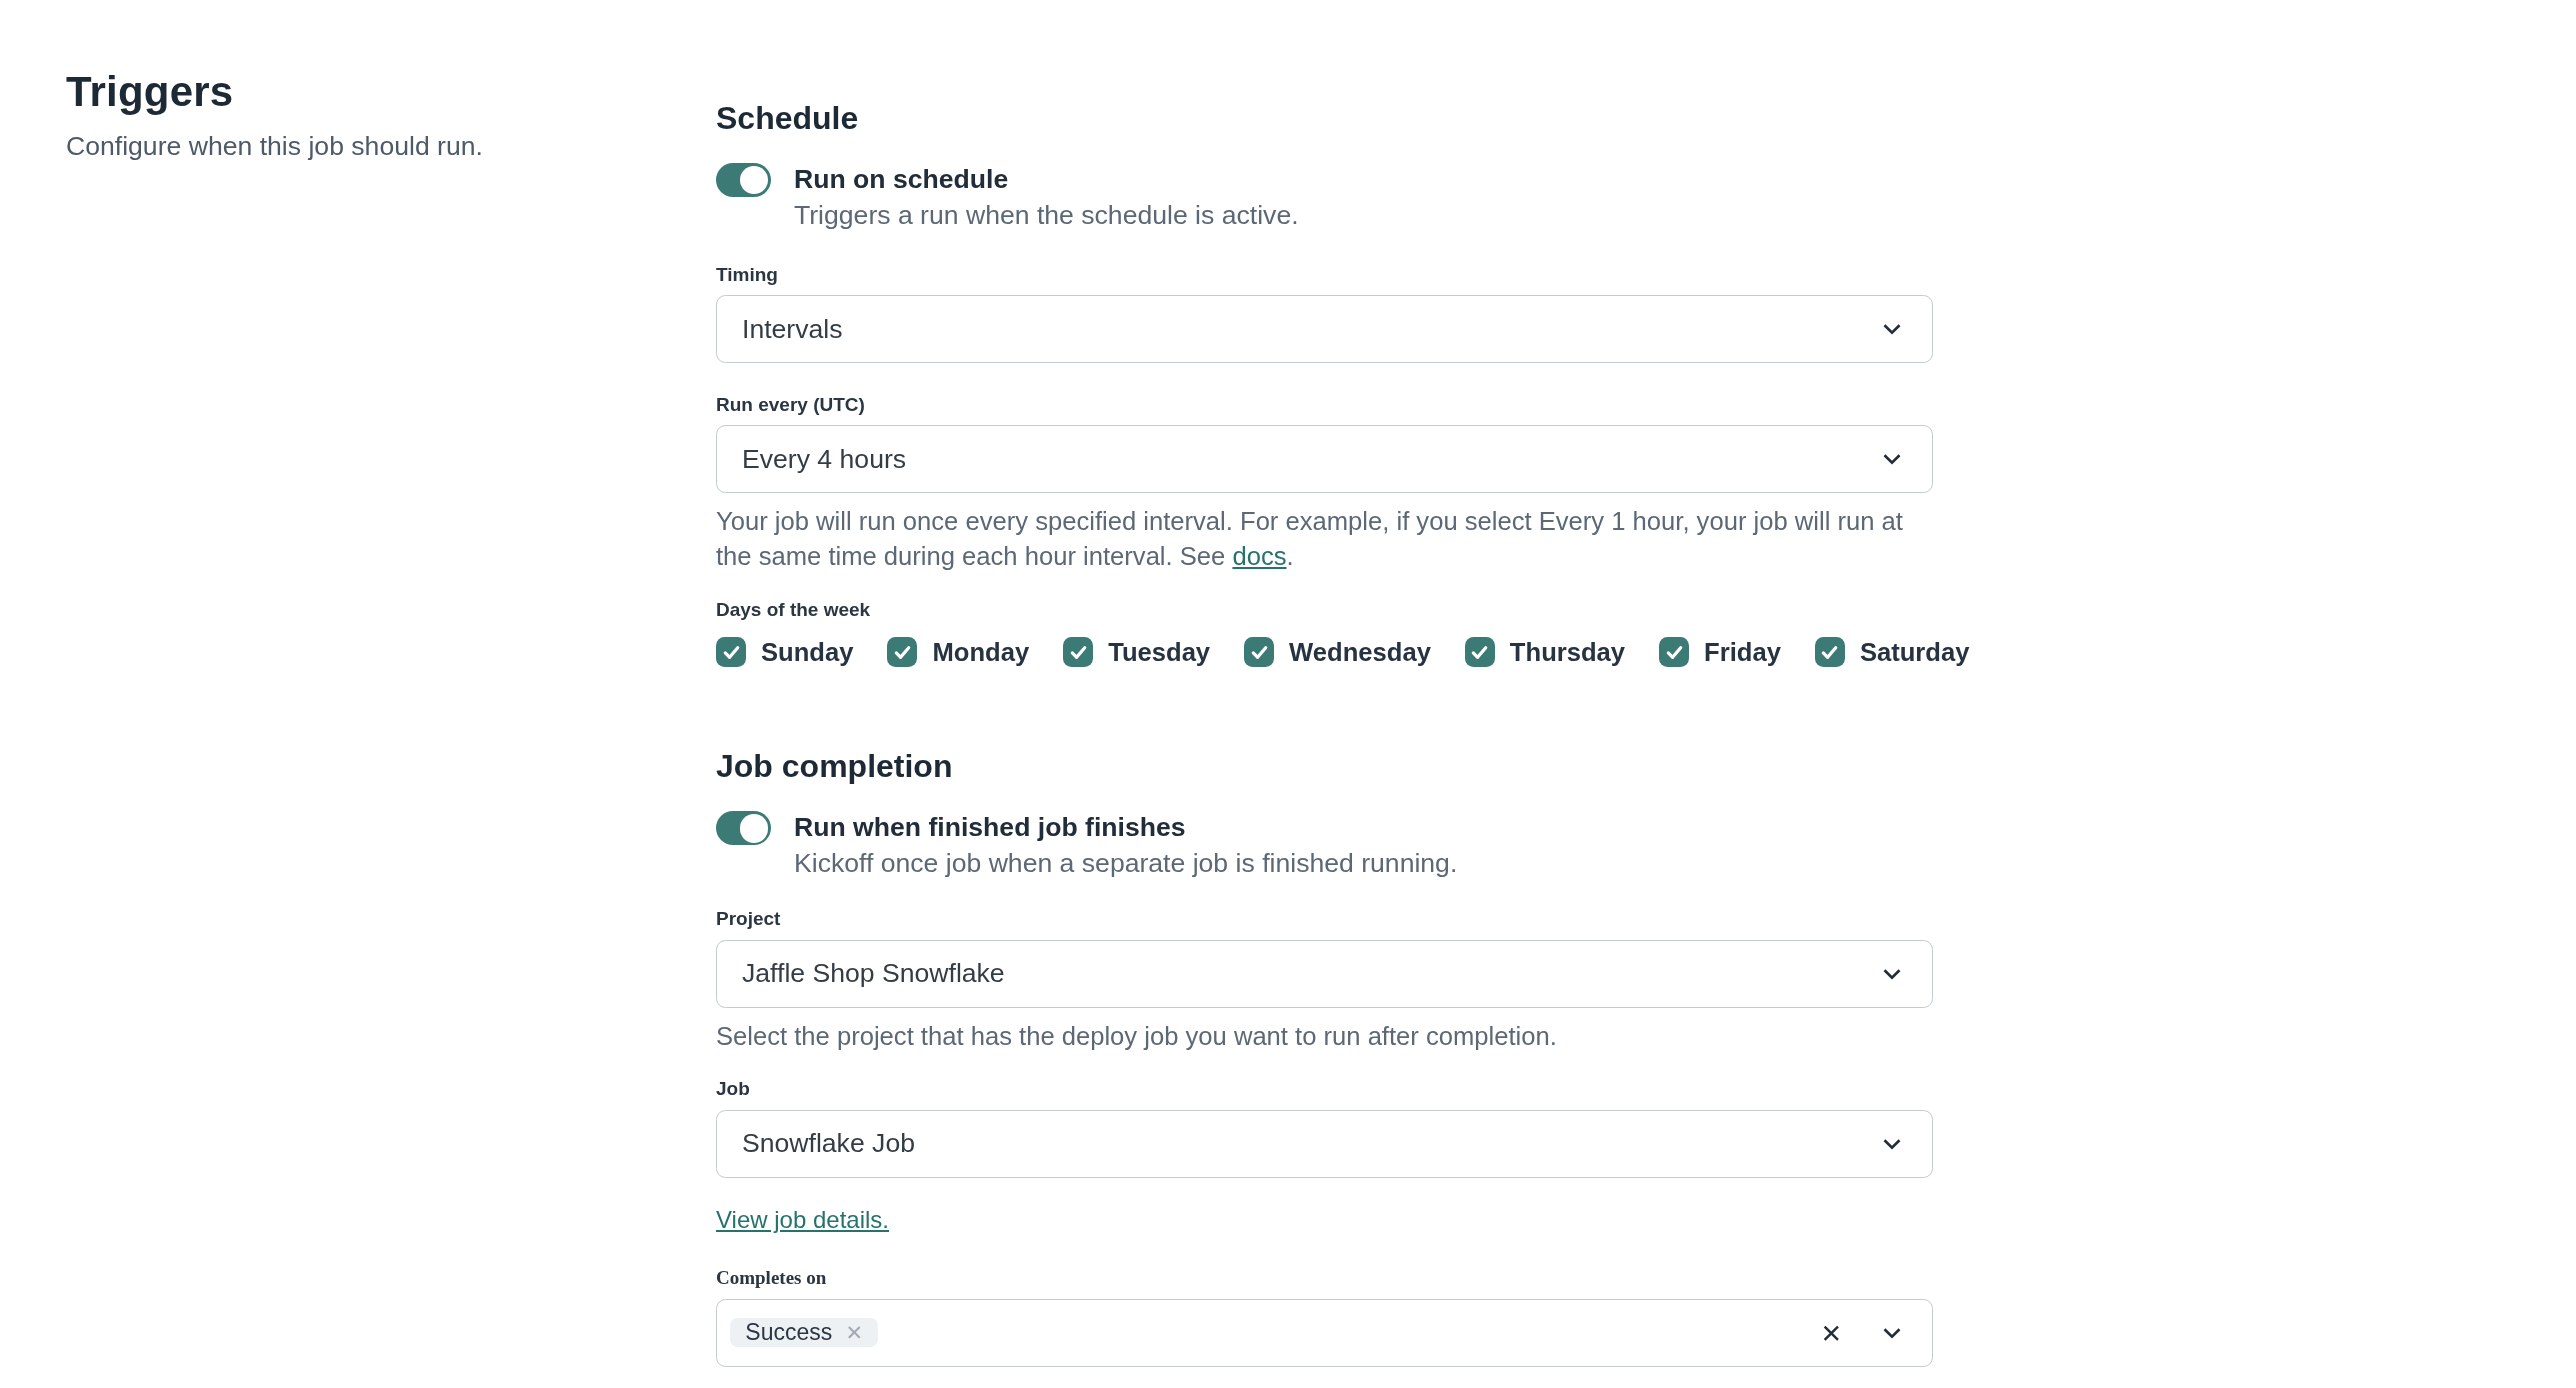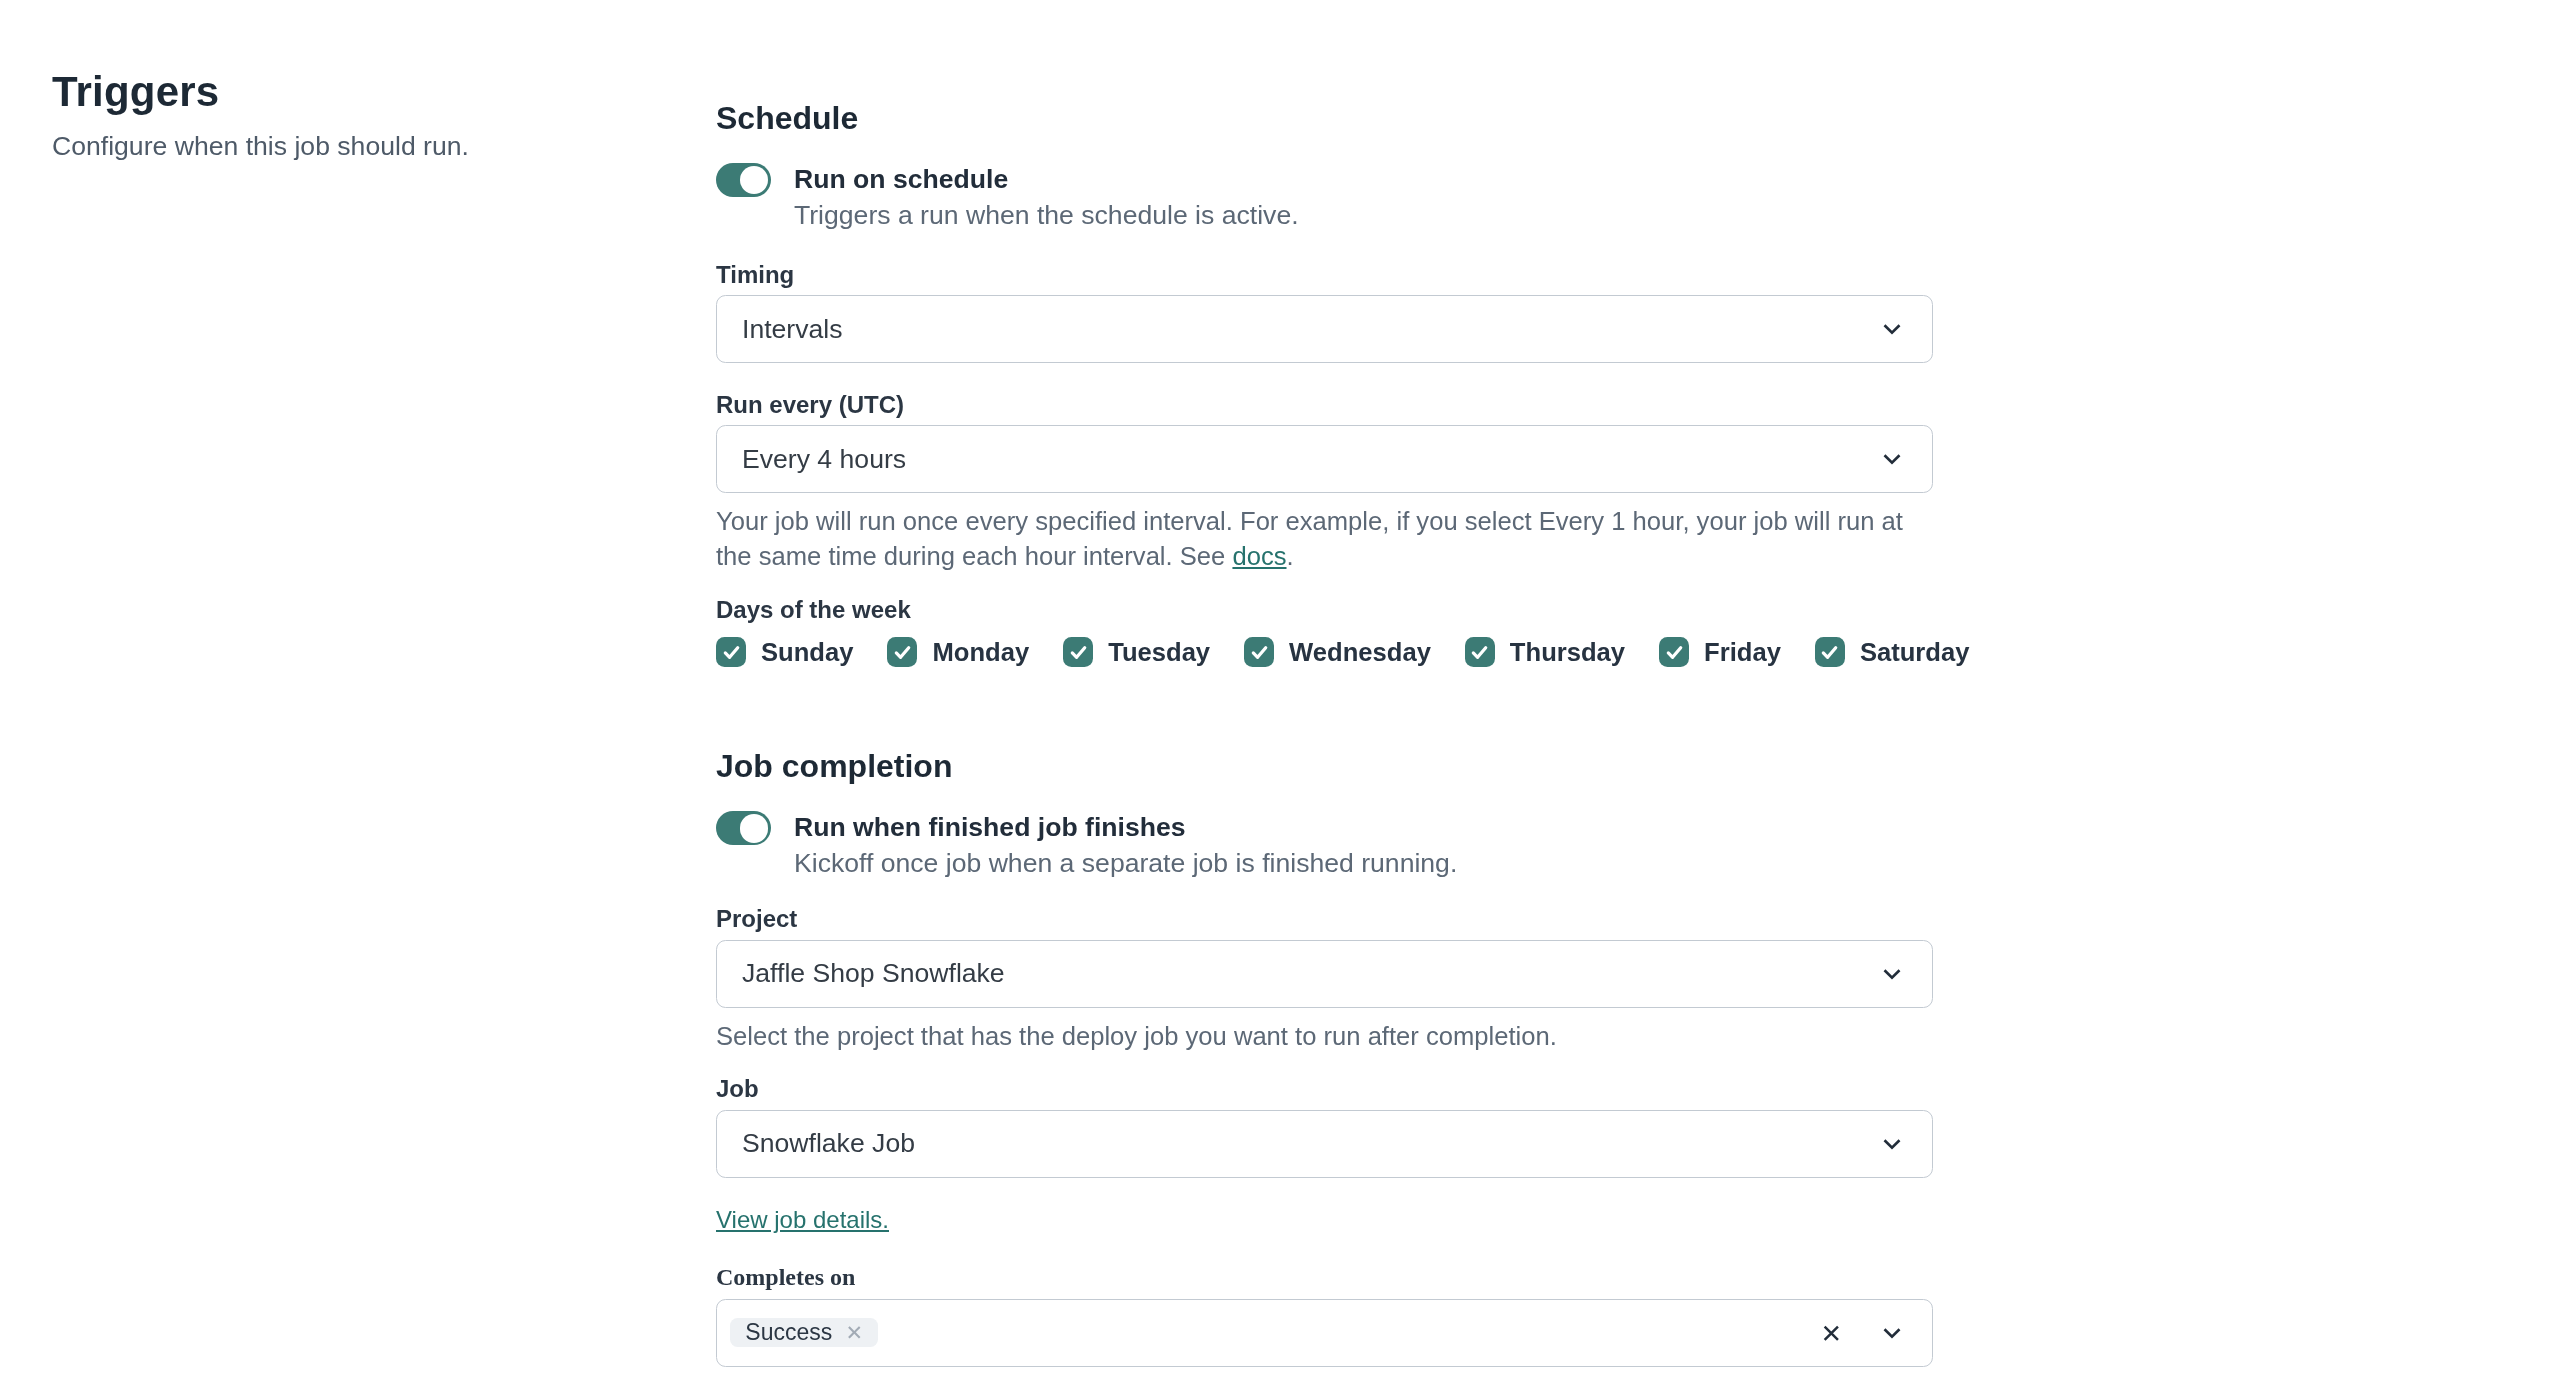--- a/index.html
+++ b/index.html
@@ -6,21 +6,21 @@
   html, body {
     width: 2576px; height: 1389px;
     background: #ffffff;
     font-family: "Liberation Sans", "DejaVu Sans", sans-serif;
     color: #1d2935;
     overflow: hidden;
   }
   .page { position: relative; width: 2576px; height: 1389px; }
 
   
-  .left-col { position: absolute; left: 52px; top: 68px; width: 588px; }
+  .left-col { position: absolute; left: 66px; top: 68px; width: 588px; }
   .page-title { font-size: 42px; font-weight: 700; color: #1d2935; letter-spacing: 0.2px; }
   .page-subtitle { margin-top: 15px; font-size: 26.6px; color: #4e5a68; }
 
   
   .right-col { position: absolute; left: 716px; top: 83px; width: 1217px; }
 
   .section-heading { font-size: 32px; font-weight: 700; color: #1d2935; line-height: 38px; margin-top: 16px; }
   .mt-jobcompletion { margin-top: 80px; }
 
   
@@ -33,21 +33,21 @@
   .toggle .knob {
     position: absolute; top: 2.8px; right: 2.8px;
     width: 28.5px; height: 28.5px; border-radius: 50%;
     background: #ffffff;
   }
   .toggle-text { margin-left: 23px; }
   .toggle-label { font-size: 26.6px; font-weight: 700; color: #222d3a; line-height: 36px; }
   .toggle-desc { font-size: 26.6px; color: #5c6876; line-height: 36px; }
 
   
-  .field-label { font-size: 24px; font-weight: 700; color: #2b3643; line-height: 25px; margin-bottom: 8.5px; }
+  .field-label { font-size: 19px; font-weight: 700; color: #2b3643; line-height: 25px; margin-bottom: 8.5px; }
   .mt-30 { margin-top: 28.5px; }
   .mt-26 { margin-top: 25px; }
   .mt-24 { margin-top: 23px; }
   .mt-23 { margin-top: 22px; }
   .mt-34 { margin-top: 32px; font-family: Liberation Serif, serif; }
 
   .select {
     width: 100%; height: 68px;
     border: 1.9px solid #c3cad2; border-radius: 9.5px;
     background: #ffffff;

